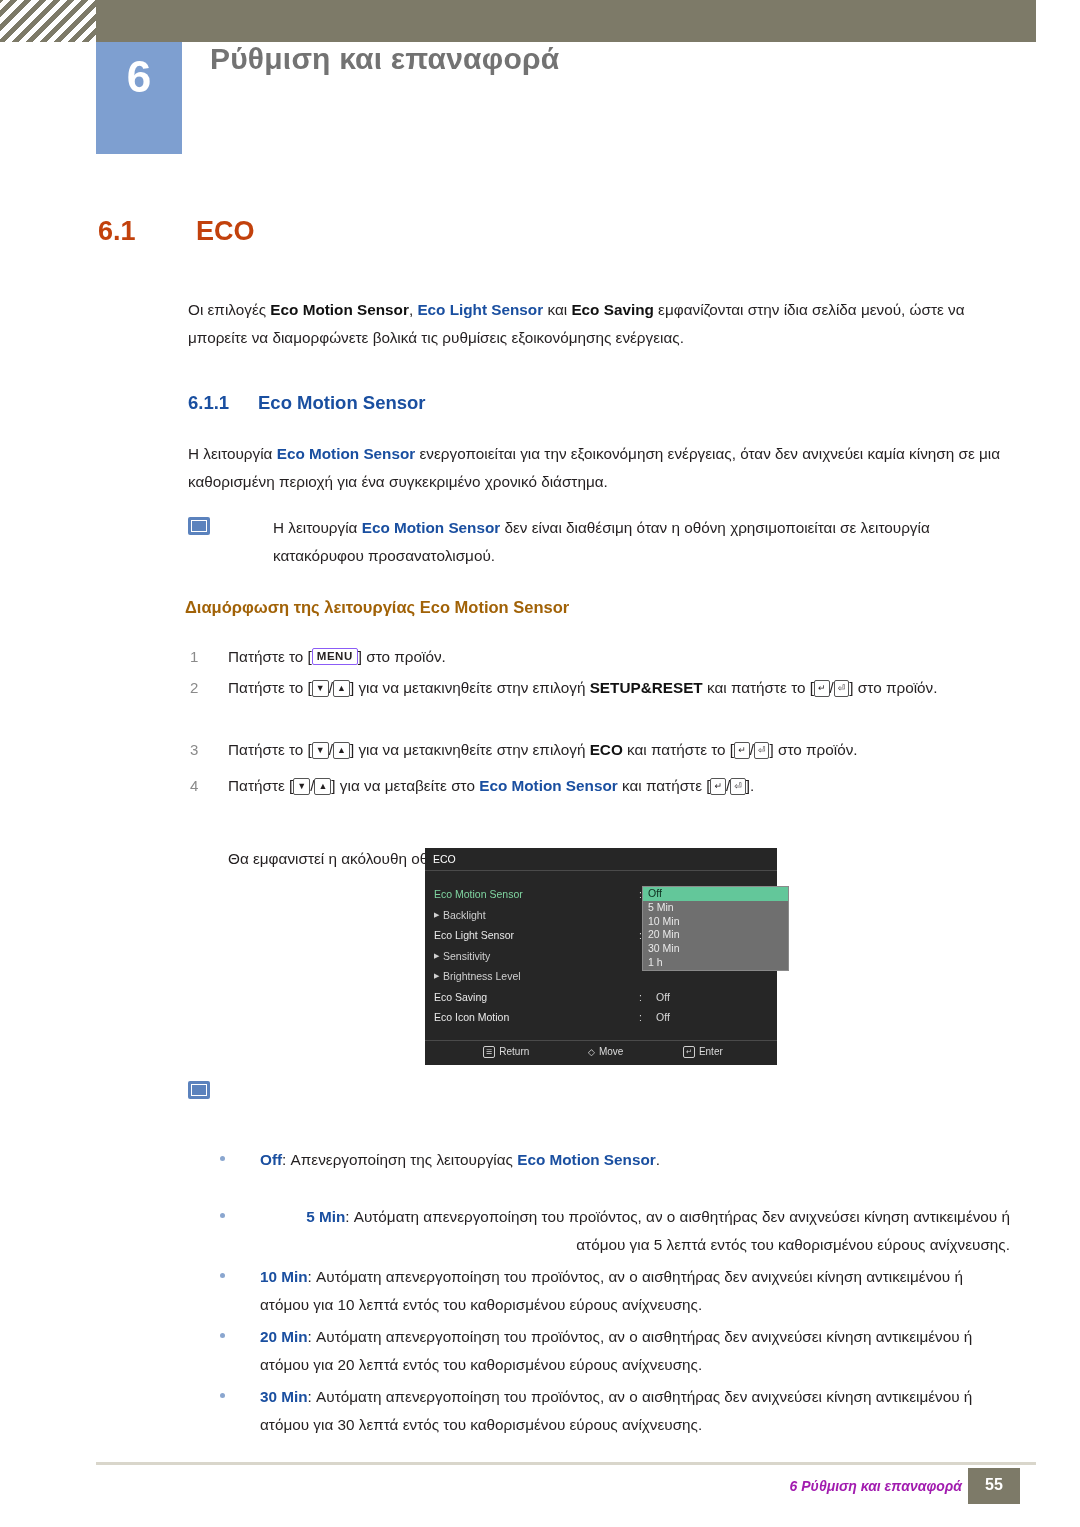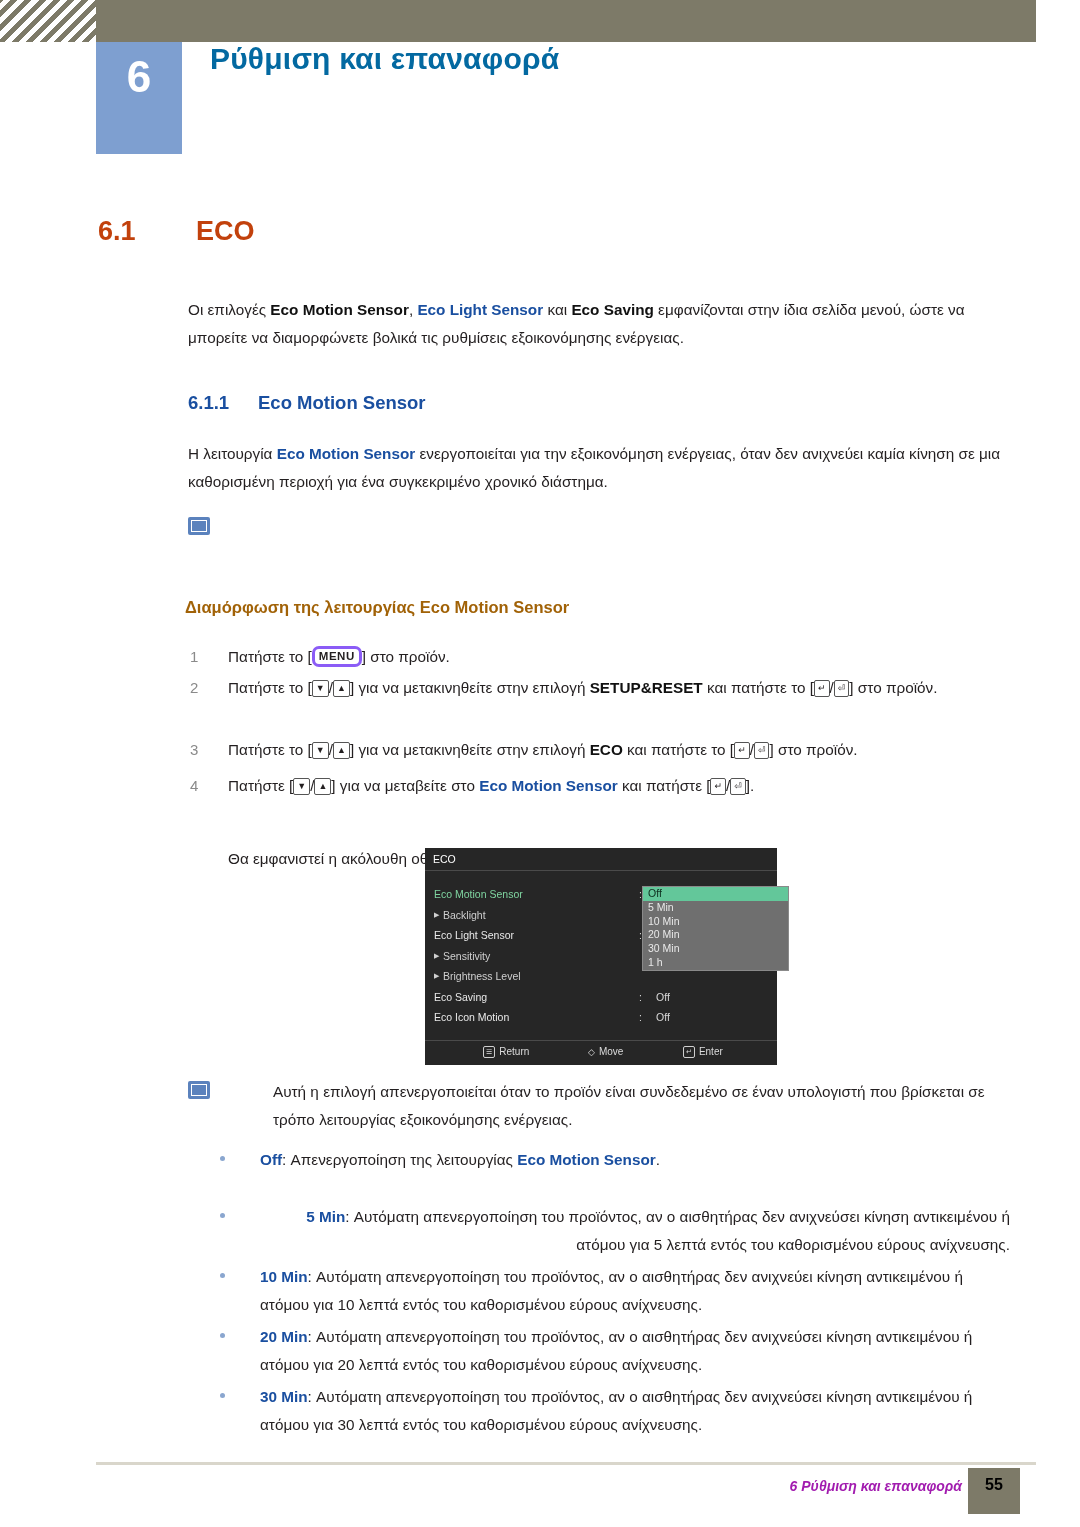--- a/index.html
+++ b/index.html
@@ -67,21 +67,21 @@
     color: #ffffff;
     font-size: 44px;
     font-weight: bold;
   }
   .chapter-title {
     position: absolute;
     left: 210px;
     top: 42px;
     font-size: 30px;
     font-weight: bold;
-    color: #0369a1;
+    color: #737373;
     letter-spacing: 0.2px;
   }
 
   
   .sec-heading {
     position: absolute;
     left: 98px;
     top: 216px;
     font-size: 27px;
     font-weight: bold;
@@ -196,22 +196,22 @@
     position: absolute;
     left: 228px;
     top: 802px;
     font-size: 15.3px;
     margin-top: 48px;
   }
 
   
   .keybox {
     display: inline-block;
-    border: 3px solid #8b5cf6;
-    border-radius: 7px;
+    border: 1px solid #8b5cf6;
+    border-radius: 2px;
     padding: 0 4px;
     font-size: 11px;
     font-weight: bold;
     line-height: 15px;
     vertical-align: 2px;
     font-family: "Liberation Sans", sans-serif;
   }
   .kbig { font-size: 11.5px; letter-spacing: 0.5px; }
   .arrowbox {
     display: inline-block;
@@ -357,23 +357,23 @@
     font-size: 14px;
     font-weight: bold;
     color: #a21caf;
     font-style: italic;
   }
   .footer-page {
     position: absolute;
     left: 968px;
     top: 1468px;
     width: 52px;
-    height: 46px;
+    height: 36px;
     background: #7d7a68;
-    color: #000000;
+    color: #ffffff;
     font-size: 16px;
     font-weight: bold;
     text-align: center;
     line-height: 34px;
   }
 </style>
 </head>
 <body>
 
 <div class="header">
@@ -396,20 +396,23 @@
 <div class="subsec">
   <span class="n">6.1.1</span><span>Eco Motion Sensor</span>
 </div>
 
 <div class="p para2">
   <span>Η λειτουργία </span><b class="blue">Eco Motion Sensor</b><span> ενεργοποιείται για την εξοικονόμηση ενέργειας, όταν δεν ανιχνεύει καμία κίνηση σε μια καθορισμένη περιοχή για ένα συγκεκριμένο χρονικό διάστημα.</span>
 </div>
 
 <div class="note note1">
   <div class="note-icon"></div>
+  <div class="note-text">
+    <span>Η λειτουργία </span><b class="blue">Eco Motion Sensor</b><span> δεν είναι διαθέσιμη όταν η οθόνη χρησιμοποιείται σε λειτουργία κατακόρυφου προσανατολισμού.</span>
+  </div>
 </div>
 
 <div class="config-head">Διαμόρφωση της λειτουργίας Eco Motion Sensor</div>
 
 <div class="step step1">
   <span class="n">1</span>
   <span class="t"><span>Πατήστε το [</span><span class="keybox kbig">MENU</span><span>] στο προϊόν.</span></span>
 </div>
 
 <div class="step step2">
@@ -473,21 +476,20 @@
 
   <div class="osd-footer">
     <div class="osd-foot-item" style="left:58px;"><span class="ff-icon">☰</span><span>Return</span></div>
     <div class="osd-foot-item" style="left:163px;"><span style="font-size:9px;margin-right:4px;">◇</span><span>Move</span></div>
     <div class="osd-foot-item" style="left:258px;"><span class="ff-icon">↵</span><span>Enter</span></div>
   </div>
 </div>
 
 <div class="note note2">
   <div class="note-icon"></div>
-  <div class="note-text">Αυτή η επιλογή απενεργοποιείται όταν το προϊόν είναι συνδεδεμένο σε έναν υπολογιστή που βρίσκεται σε τρόπο λειτουργίας εξοικονόμησης ενέργειας.</div>
 </div>
 
 <div class="bul" style="top:1146px;">
   <span class="dot"></span>
   <span class="t"><b class="blue">Off</b><span>: Απενεργοποίηση της λειτουργίας </span><b class="blue">Eco Motion Sensor</b><span>.</span></span>
 </div>
 
 <div class="bul" style="top:1203px;text-align:right;">
   <span class="dot"></span>
   <span class="t"><b class="blue">5 Min</b><span>: Αυτόματη απενεργοποίηση του προϊόντος, αν ο αισθητήρας δεν ανιχνεύσει κίνηση αντικειμένου ή ατόμου για 5 λεπτά εντός του καθορισμένου εύρους ανίχνευσης.</span></span>

